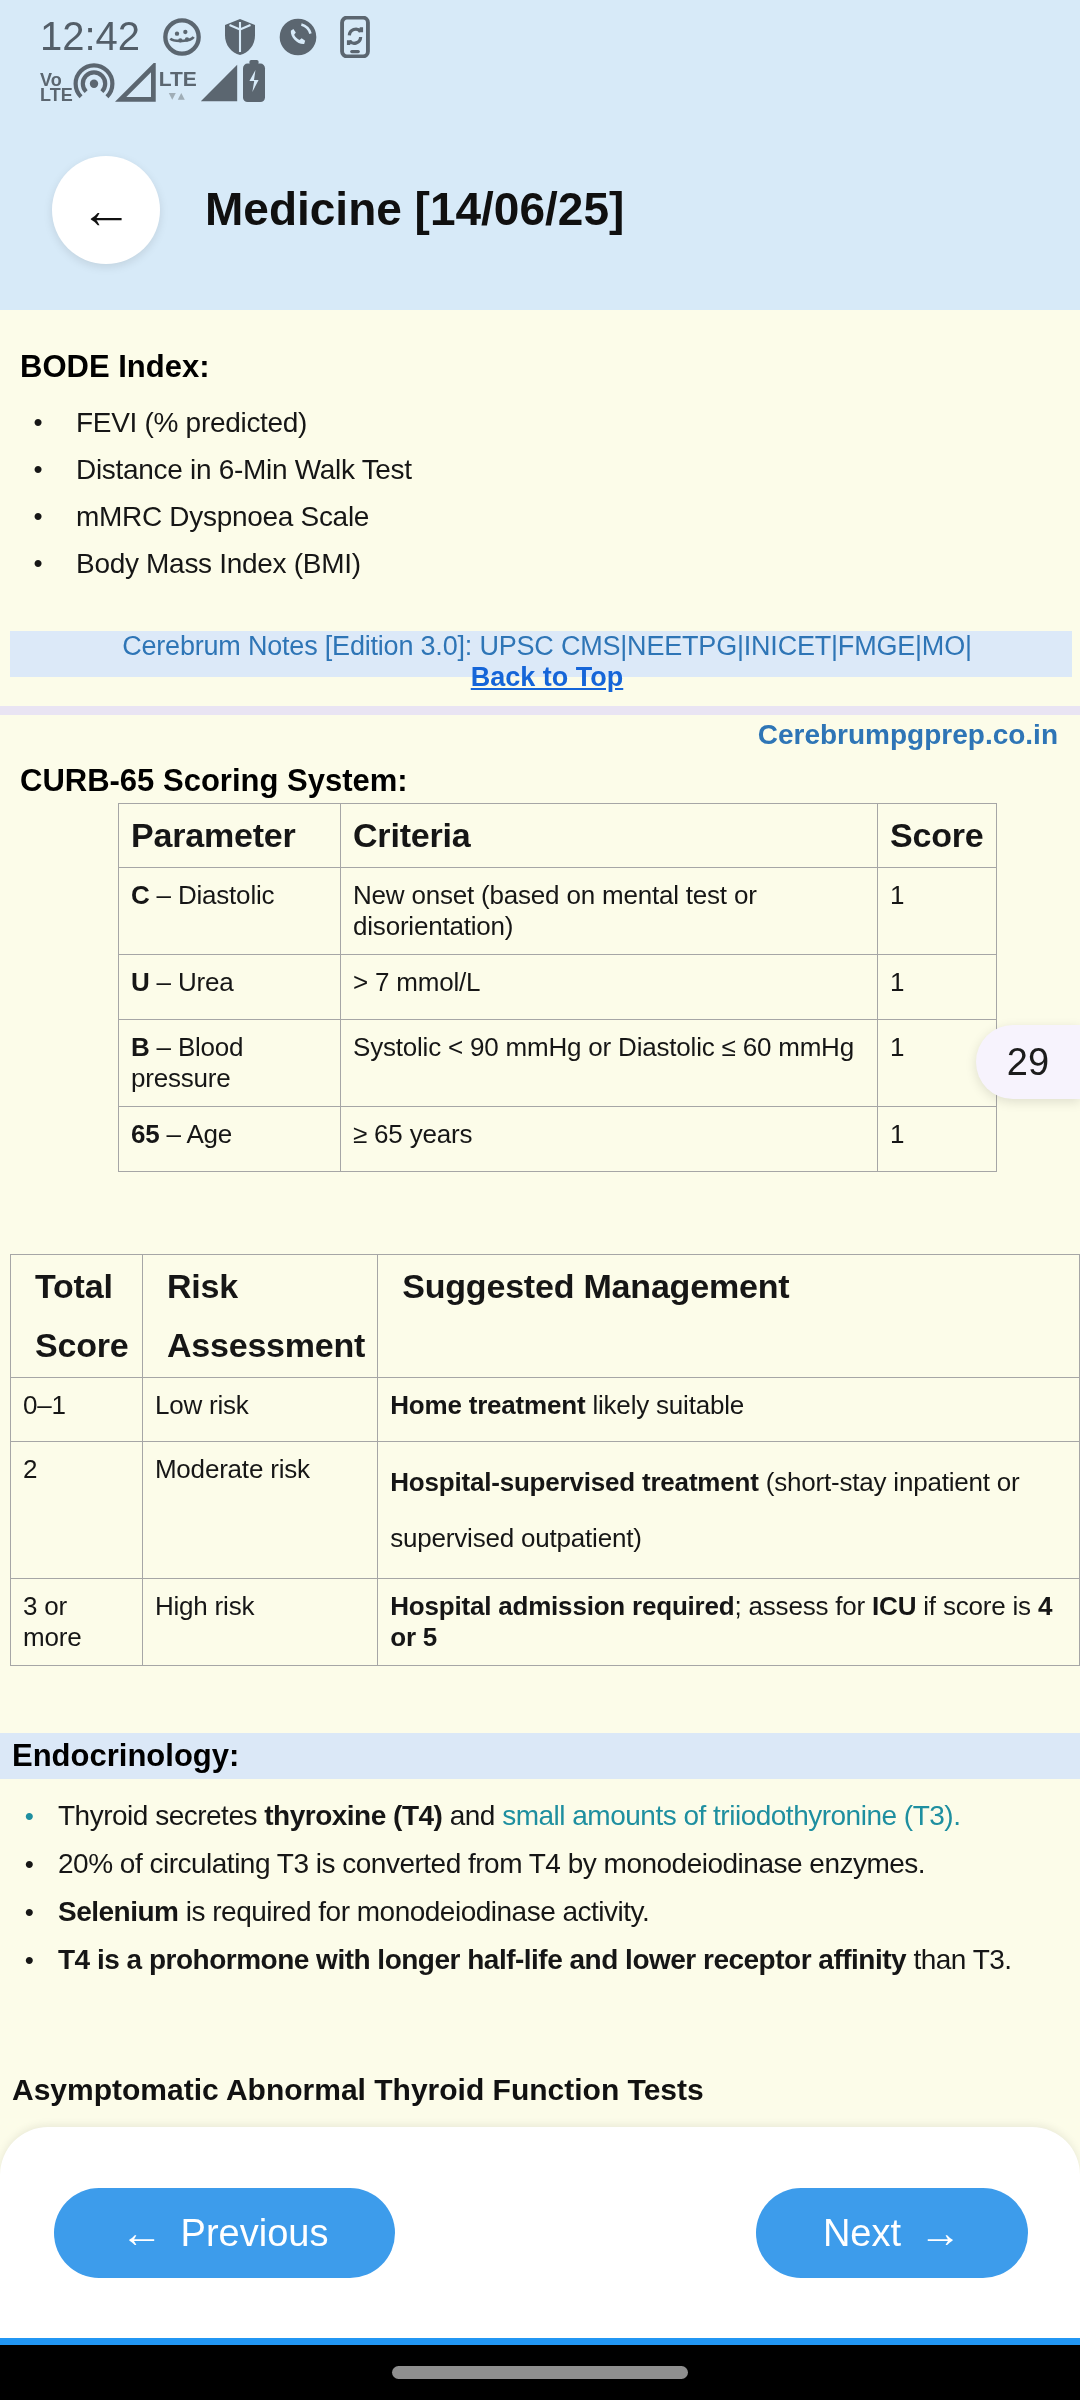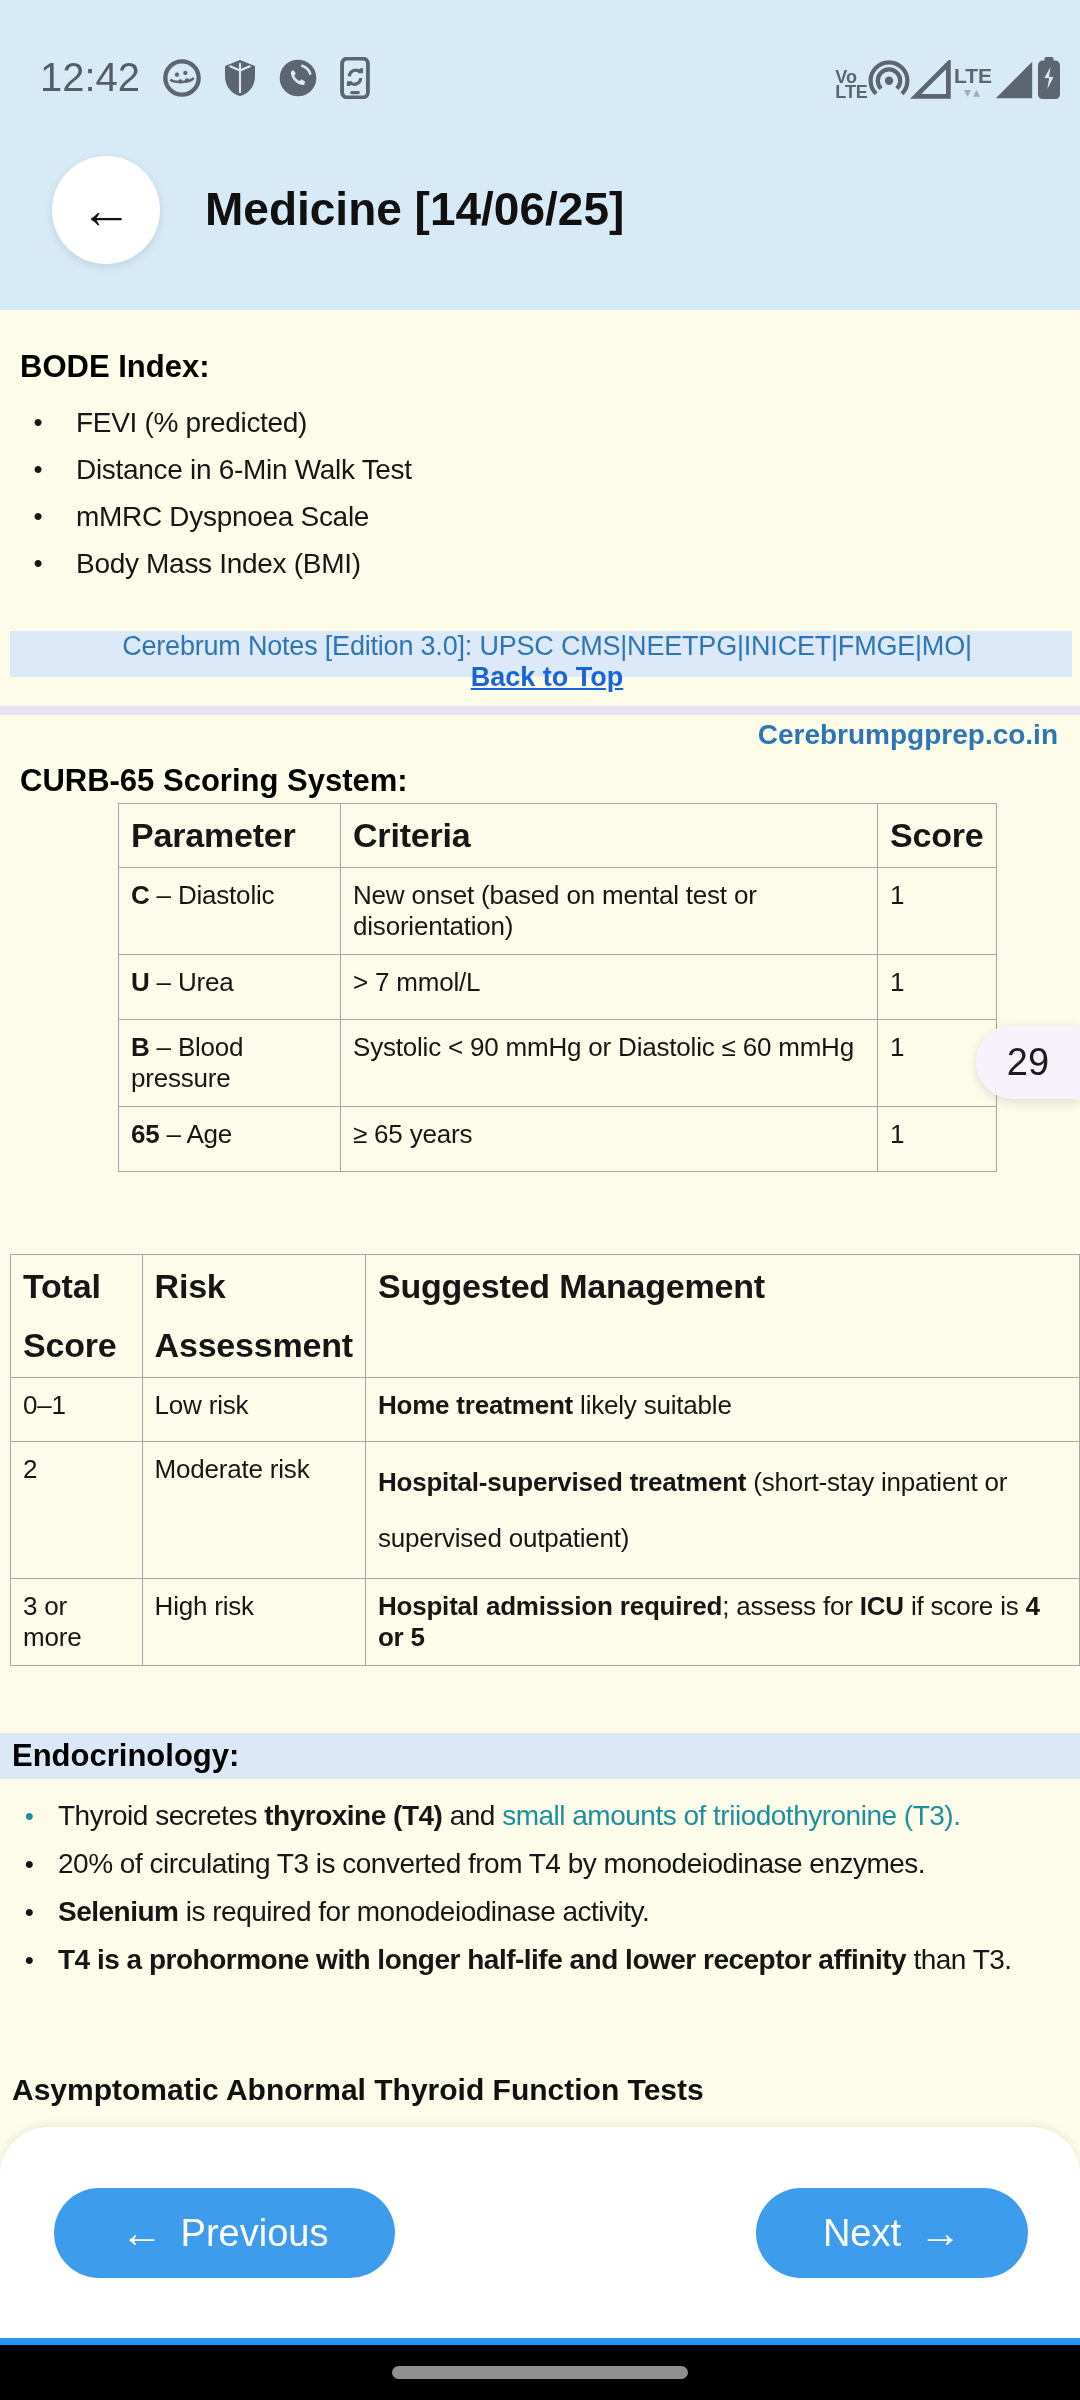--- a/index.html
+++ b/index.html
@@ -2,22 +2,22 @@
 <html><head>
 <meta charset="utf-8">
 <style>
   html,body{margin:0;padding:0;background:#222;}
   .screen{position:relative;width:1080px;height:2400px;overflow:hidden;
     font-family:"Liberation Sans",sans-serif;background:#fcfce9;color:#161616;}
 
   
   .top-blue{position:absolute;top:0;left:0;width:1080px;height:310px;background:#d7eaf8;}
   .status-bar{position:absolute;top:0;left:0;width:1080px;height:100px;
-    display:flex;align-items:flex-end;justify-content:space-between;
-    padding:14px 18px 0 40px;box-sizing:border-box;color:#5b6670;}
+    display:flex;align-items:flex-start;justify-content:space-between;
+    padding:14px 18px 0 40px;box-sizing:border-box;color:#5b6670;flex-direction:column;}
   .sb-left{display:flex;align-items:center;gap:22px;}
   .sb-time{font-size:40px;font-weight:500;color:#535e68;}
   .sb-icg{display:flex;align-items:center;gap:20px;}
   .sb-right{display:flex;align-items:flex-end;}
   .volte{display:flex;flex-direction:column;align-items:flex-start;line-height:15px;
     font-size:18px;font-weight:700;color:#5b6670;}
   .lte-wrap{display:flex;flex-direction:column;align-items:center;line-height:16px;}
   .lte-txt{font-size:21px;font-weight:700;color:#5b6670;}
   .lte-arrows{font-size:14px;color:#9fadb6;letter-spacing:2px;}
   svg.sbi{display:block;}
@@ -54,21 +54,21 @@
   .tbl-curb{position:absolute;left:118px;top:803px;}
   .tbl-curb th{height:64px;}
   .tbl-curb td{height:65px;}
   .col-p{width:222px;} .col-c{width:537px;} .col-s{width:84px;}
 
   .page-badge{position:absolute;right:0;top:1025px;width:104px;height:74px;background:#f7f3fd;
     border-radius:38px 0 0 38px;display:flex;align-items:center;justify-content:center;
     font-size:38px;color:#1c1c1c;box-shadow:0 3px 12px rgba(0,0,0,.12);cursor:pointer;}
 
   .tbl-risk{position:absolute;left:10px;top:1254px;}
-  .tbl-risk th{height:107px;}
+  .tbl-risk th{height:107px;padding-left:24px;}
   .col-t{width:132px;} .col-r{width:198px;} .col-m{width:730px;}
   .th-l2{display:block;margin-top:20px;}
   .row-a td{height:64px;}
   .row-b td{height:112px;}
   .row-b .mgmt{line-height:56px;}
   .row-c td{height:66px;}
 
   .endo-band{position:absolute;left:0;top:1733px;width:1080px;height:46px;background:#dbe8f7;
     display:flex;align-items:center;}
   .endo-band .navy-h{margin-left:12px;}

